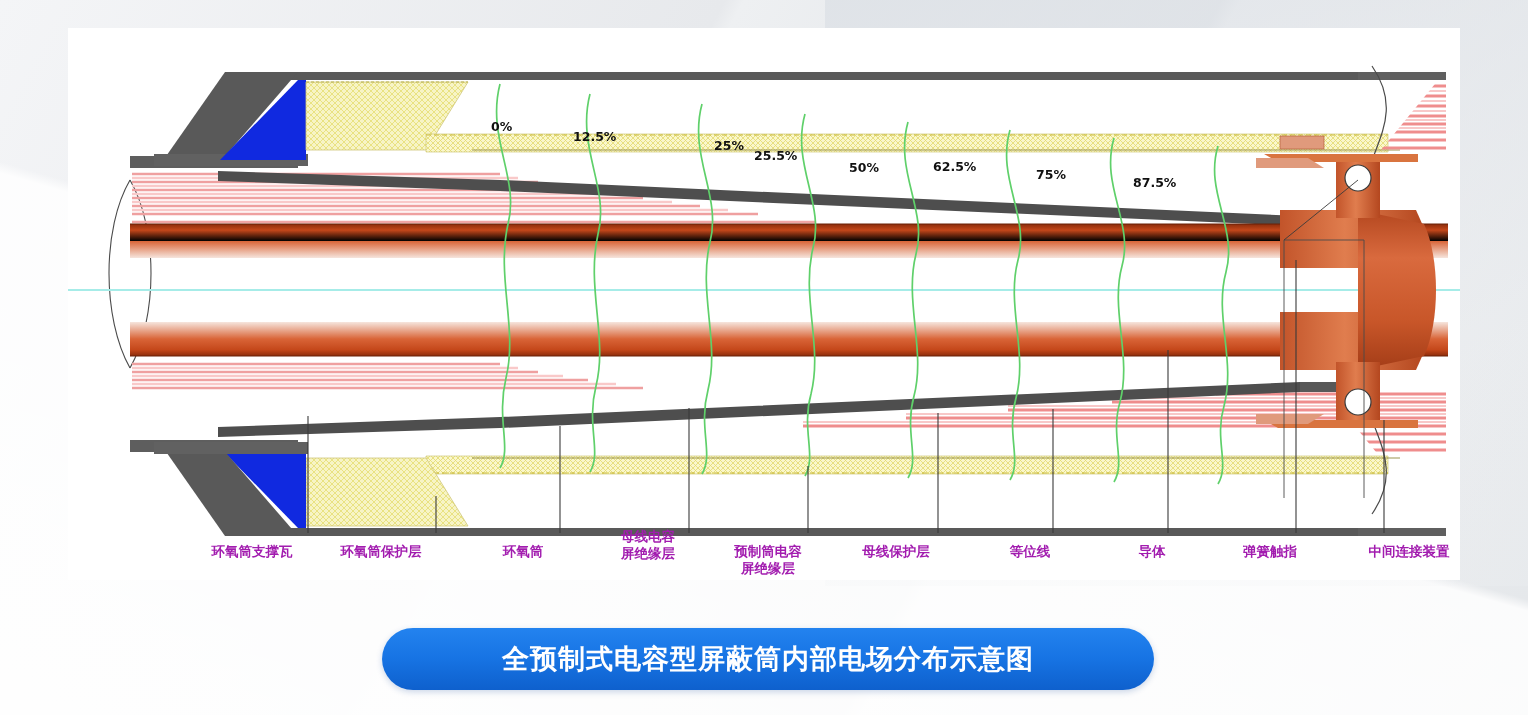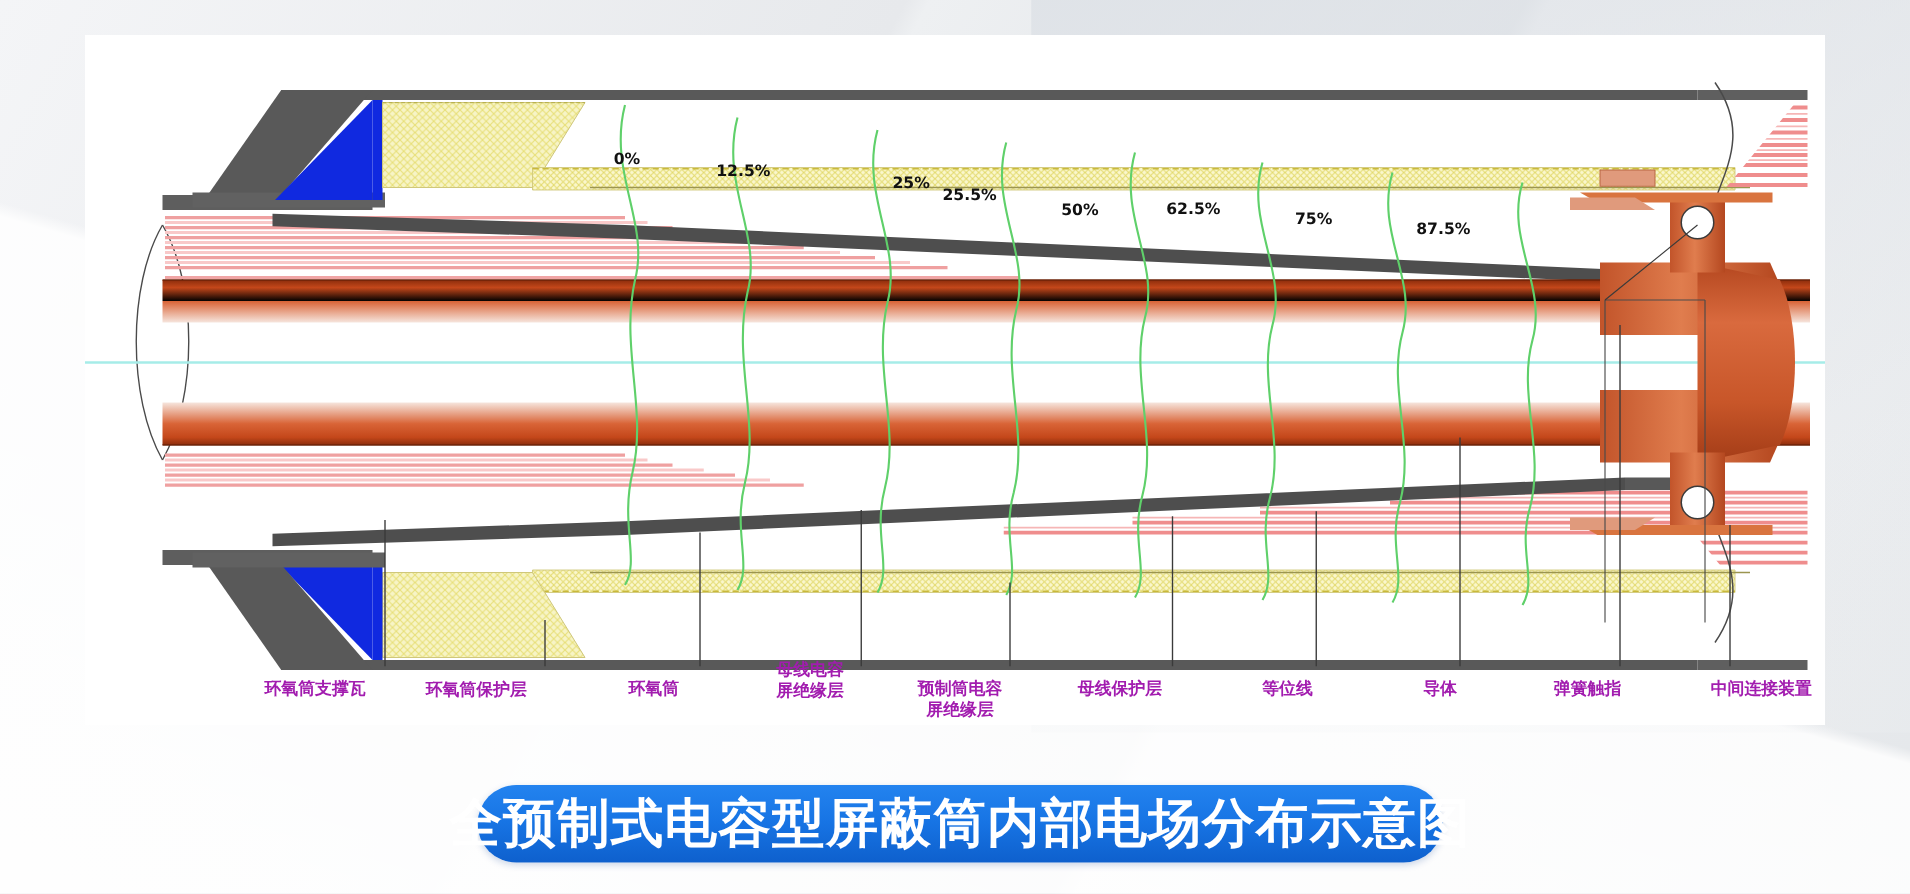--- a/index.html
+++ b/index.html
@@ -26,21 +26,21 @@
 
   
   #banner{
     position:absolute;left:382px;top:628px;width:772px;height:62px;
     border-radius:31px;
     background:linear-gradient(180deg,#2383ef 0%,#1774e4 48%,#0e60cd 100%);
     display:flex;align-items:center;justify-content:center;
     box-shadow:0 2px 6px rgba(20,70,150,.22);
   }
   #banner-text{
-    color:#ffffff;font-size:42px;font-weight:bold;letter-spacing:1px;
+    color:#ffffff;font-size:27px;font-weight:bold;letter-spacing:1px;
     font-family:"DejaVu Sans","Liberation Sans",sans-serif;
     white-space:nowrap;
   }
 
   
   .callout{
     position:absolute;text-align:center;
     font-size:13.5px;font-weight:bold;color:#a21caf;line-height:17px;
     font-family:"DejaVu Sans","Liberation Sans",sans-serif;
     white-space:pre-line;

